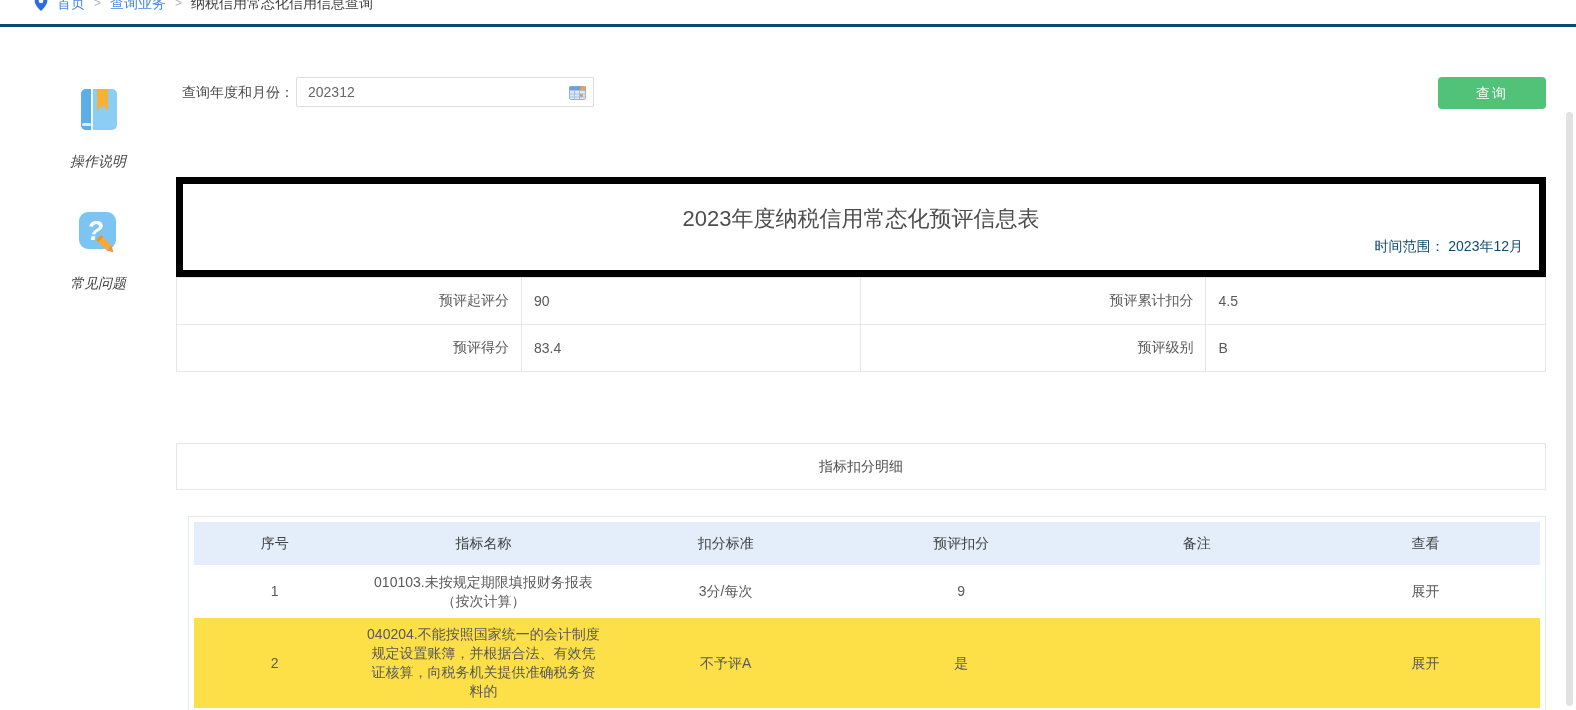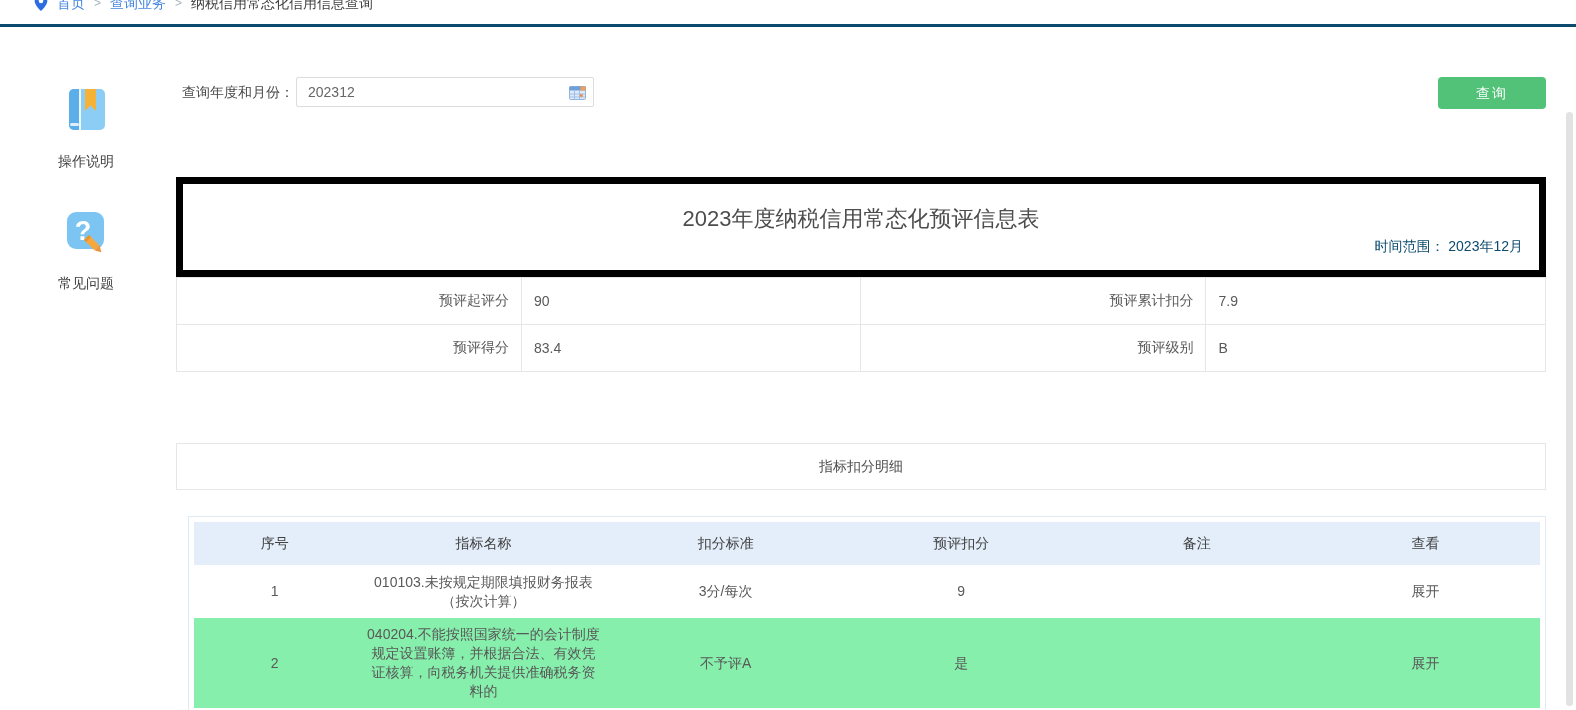--- a/index.html
+++ b/index.html
@@ -11,21 +11,21 @@
   .topbar { position:absolute; top:0; left:0; right:0; height:27px;
     border-bottom:3px solid #0c4a6e; overflow:hidden; background:#fff; }
   .topbar-inner { display:flex; align-items:center; gap:9px; margin:-7px 0 0 34px;
     font-size:14px; line-height:20px; white-space:nowrap; }
   .crumb-link { color:#4787e0; text-decoration:none; cursor:pointer; }
   .crumb-sep { color:#aab4bf; font-size:12px; }
   .crumb-current { color:#3f3f3f; }
   .pin-icon { display:inline-flex; width:14px; height:16px; }
 
   
-  .sidebar { position:absolute; left:40px; top:85px; width:92px; text-align:center; }
+  .sidebar { position:absolute; left:52px; top:85px; width:92px; text-align:center;font-style:italic; }
   .sidebar-item { cursor:pointer; }
   .sidebar-item + .sidebar-item { margin-top:36px; }
   .sidebar-item .icon { display:inline-block; width:50px; height:50px; }
   .sidebar-item .lbl { margin-top:14px; font-size:14px; color:#404040; }
 
   
   .main { position:absolute; left:176px; top:0; width:1370px; height:710px; }
 
   .query-label { position:absolute; left:6px; top:84px; font-size:14px; color:#4a4a4a; }
   .query-input-wrap { position:absolute; left:120px; top:77px; width:298px; height:30px;
@@ -51,21 +51,21 @@
   .section-box { position:absolute; left:0; right:0; top:443px; height:47px;
     border:1px solid #e6e6e6; text-align:center; line-height:45px;
     font-size:14px; color:#4d4d4d; background:#fff; }
 
   .detail-wrap { position:absolute; left:12px; right:0; top:516px;
     border:1px solid #dfeaf4; padding:5px; background:#fff; }
   table.detail { width:100%; border-collapse:collapse; font-size:14px; color:#595959; }
   table.detail th { background:#e3eefa; height:43px; font-weight:normal; color:#404040; }
   table.detail td { text-align:center; padding:7px 10px; line-height:19px; }
   table.detail tr.r1 td { height:53px; background:#fff; }
-  table.detail tr.r2 td { height:56px; background:#86efac; }
+  table.detail tr.r2 td { height:56px; background:#fde047; }
   .expand-link { cursor:pointer; color:#595959; }
 
   
   .scrollbar-thumb { position:absolute; right:3px; top:112px; width:7px; height:594px;
     background:#e2e2e2; border-radius:4px; }
 </style>
 </head>
 <body>
 
 <div class="page">
@@ -141,21 +141,21 @@
         <span>2023年12月</span>
       </div>
     </div>
 
     <table class="info">
       <tbody>
         <tr>
           <td class="lbl">预评起评分</td>
           <td class="val">90</td>
           <td class="lbl">预评累计扣分</td>
-          <td class="val">7.9</td>
+          <td class="val">4.5</td>
         </tr>
         <tr>
           <td class="lbl">预评得分</td>
           <td class="val">83.4</td>
           <td class="lbl">预评级别</td>
           <td class="val">B</td>
         </tr>
       </tbody>
     </table>
 

